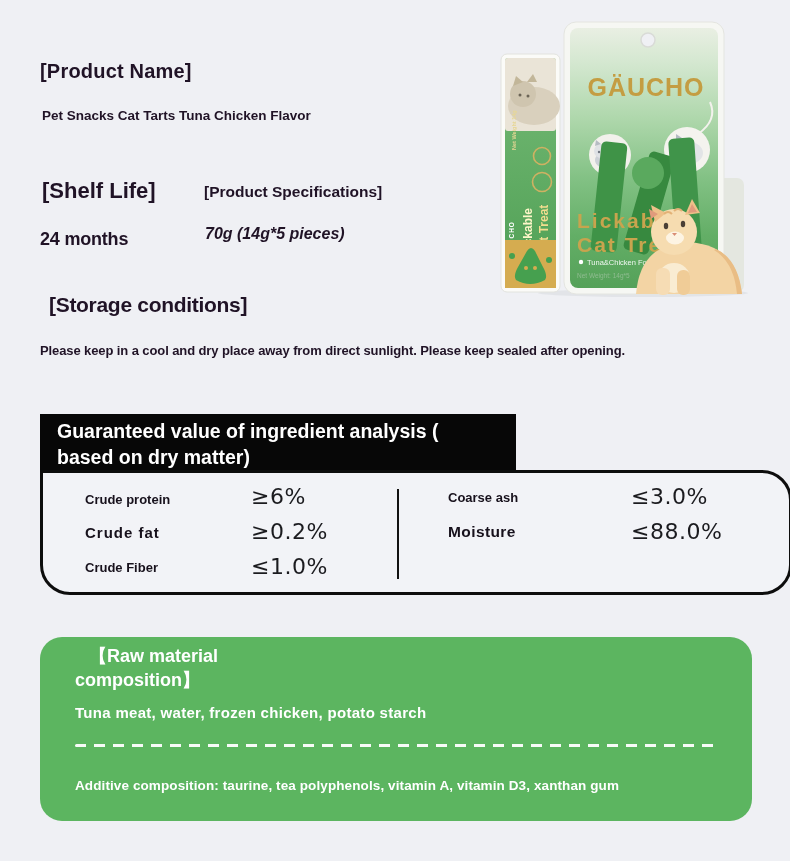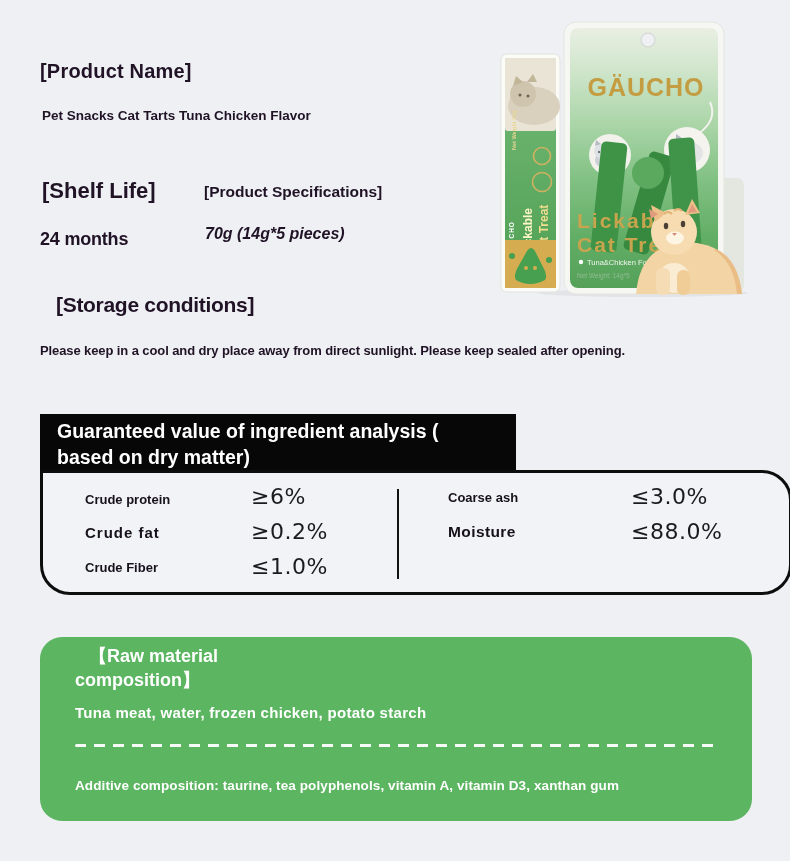--- a/index.html
+++ b/index.html
@@ -67,21 +67,21 @@
 
   <div class="abs h-lg" style="left:40px;top:60px;">[Product Name]</div>
   <div class="abs t-sm" style="left:42px;top:108px;">Pet Snacks Cat Tarts Tuna Chicken Flavor</div>
 
   <div class="abs h-xl" style="left:42px;top:178px;">[Shelf Life]</div>
   <div class="abs h-md" style="left:190px;top:183px;margin-left:14px;">[Product Specifications]</div>
 
   <div class="abs" style="left:40px;top:229px;font-size:18px;font-weight:bold;letter-spacing:-0.2px;">24 months</div>
   <div class="abs" style="left:205px;top:225px;font-size:16px;font-weight:bold;font-style:italic;">70g (14g*5 pieces)</div>
 
-  <div class="abs h-cond" style="left:56px;top:293px;">[Storage conditions]</div>
+  <div class="abs h-cond" style="left:49px;top:293px;">[Storage conditions]</div>
   <div class="abs t-body" style="left:40px;top:343px;width:720px;">Please keep in a cool and dry place away from direct sunlight. Please keep sealed after opening.</div>
 
   <div class="abs analysis-title">Guaranteed value of ingredient analysis (
 based on dry matter)</div>
 
   <div class="abs analysis-panel">
 
     <div class="lbl" style="left:42px;top:19px;font-size:13px;">Crude protein</div>
     <div class="val" style="left:208px;top:11px;">≥6%</div>
 

